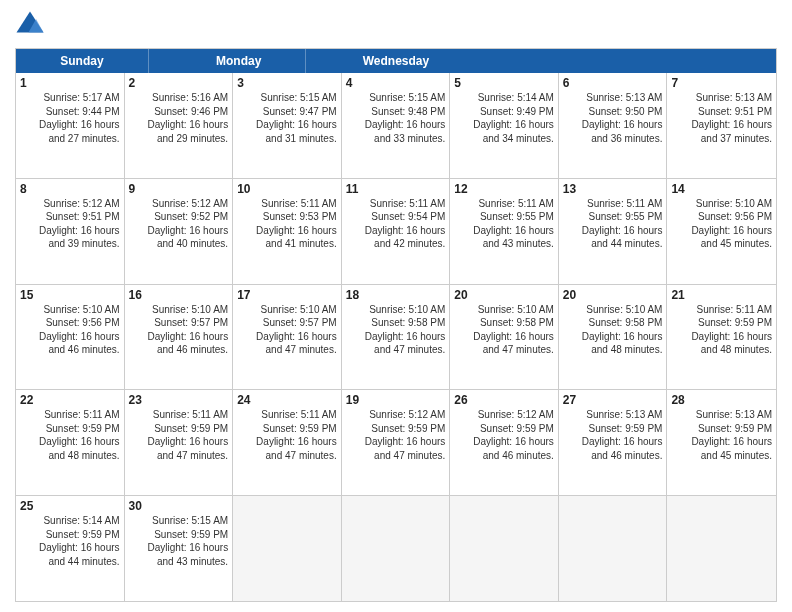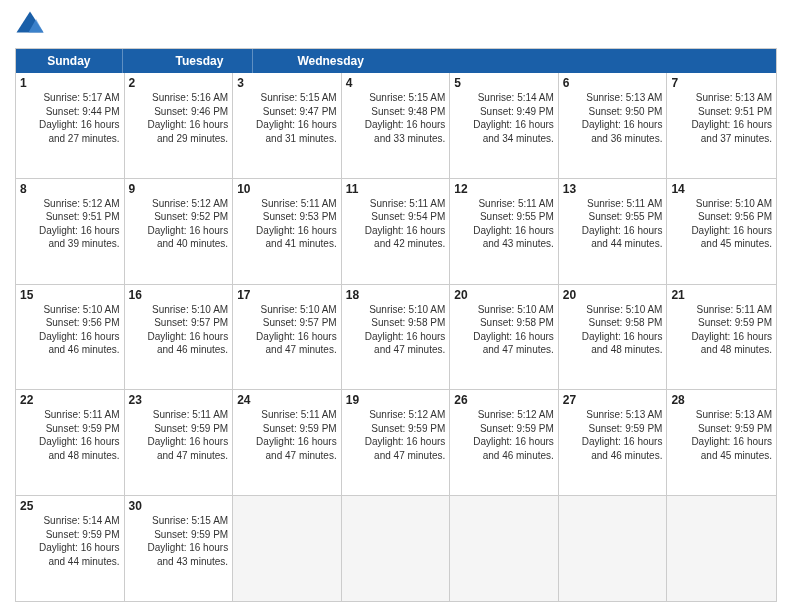--- a/index.html
+++ b/index.html
@@ -62,21 +62,21 @@
       color: #333;
     }
     .calendar {
       flex: 1;
       display: flex;
       flex-direction: column;
       border: 1px solid #ccc;
     }
     .cal-header {
       display: grid;
-      grid-template-columns: repeat(6, 1fr);
+      grid-template-columns: repeat(5, 1fr);
       background: #1a5fa8;
       gap: 24px;
     }
     .cal-header-cell {
       color: #fff;
       font-weight: bold;
       font-size: 12px;
       padding: 5px 4px;
       text-align: center;
       border-right: 1px solid rgba(255,255,255,0.3);
@@ -135,21 +135,21 @@
     </div>
     <div class="title-block">
       <h1></h1>
       <h2></h2>
     </div>
   </div>
 
   <div class="calendar">
     <div class="cal-header">
     <div class="cal-header-cell">Sunday</div>
-        <div class="cal-header-cell">Tuesday</div>
+        <div class="cal-header-cell">Monday</div>
         <div class="cal-header-cell">Wednesday</div>
       </div>
     <div class="cal-body">
     <div class="cal-row">
           <div class="cal-cell">
             <span class="day-num">1</span>
             <div class="cell-text" style="white-space: pre-line;">Sunrise: 5:17 AM
 Sunset: 9:44 PM
 Daylight: 16 hours
 and 27 minutes.</div>

